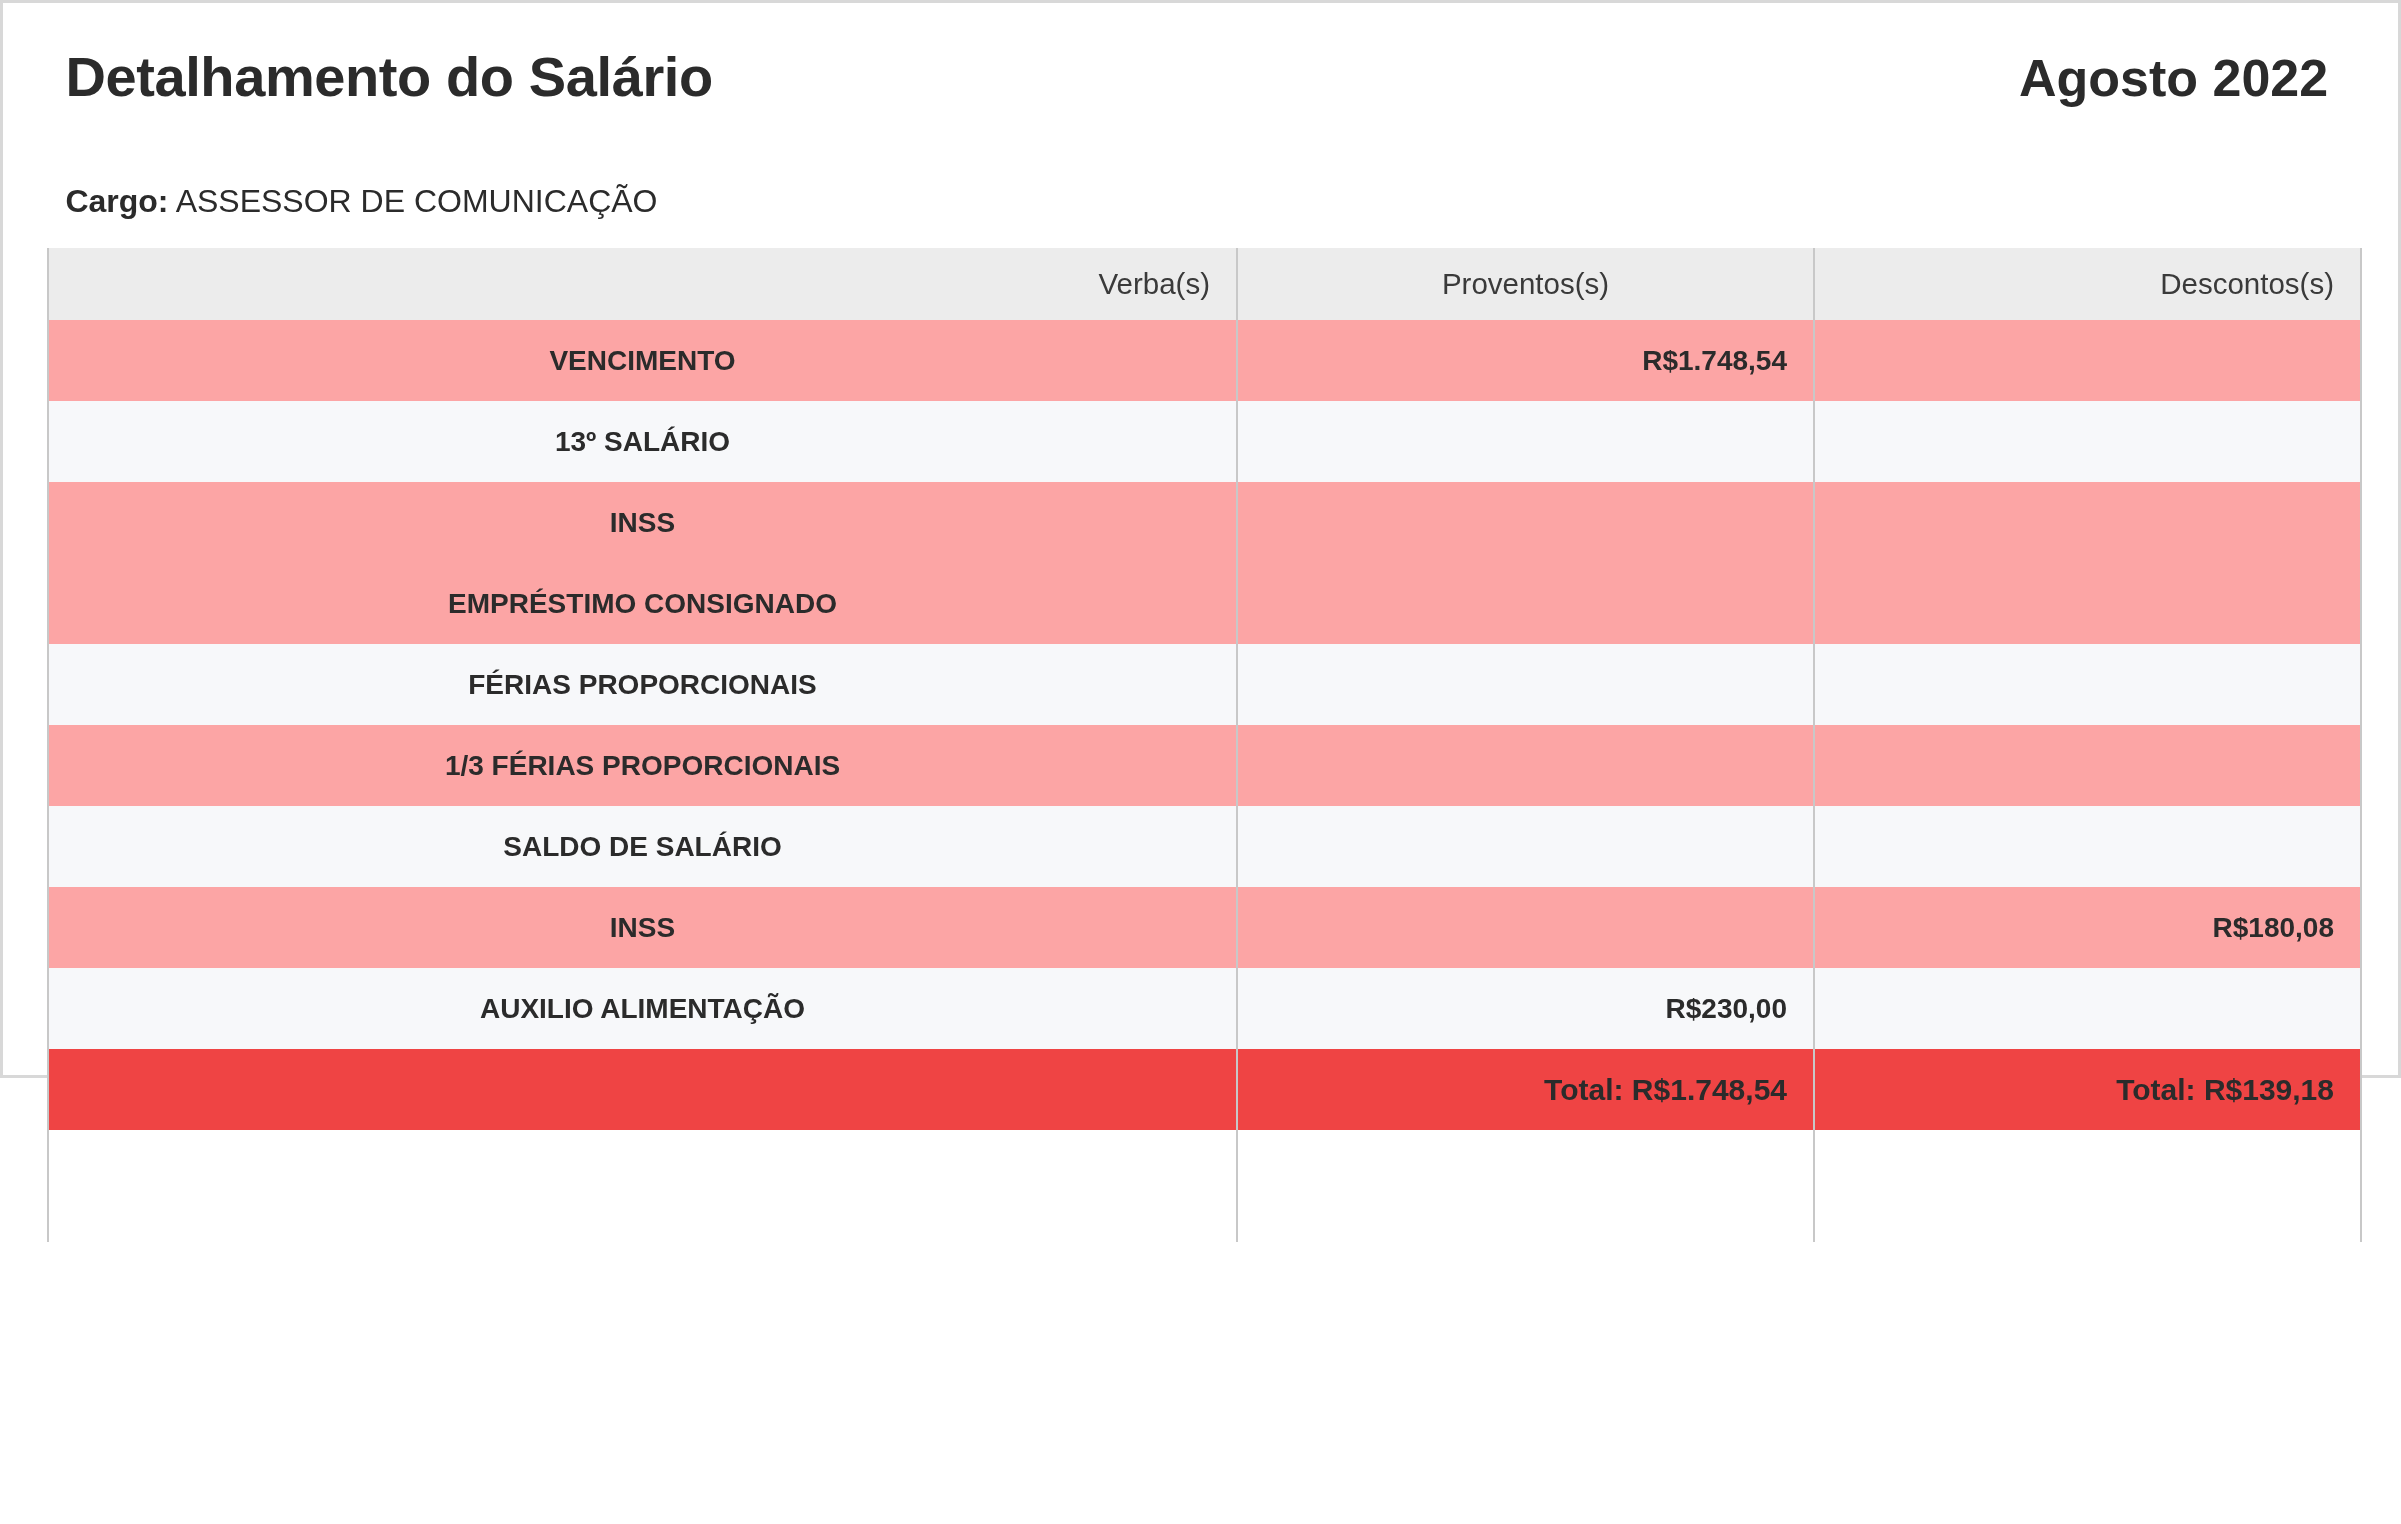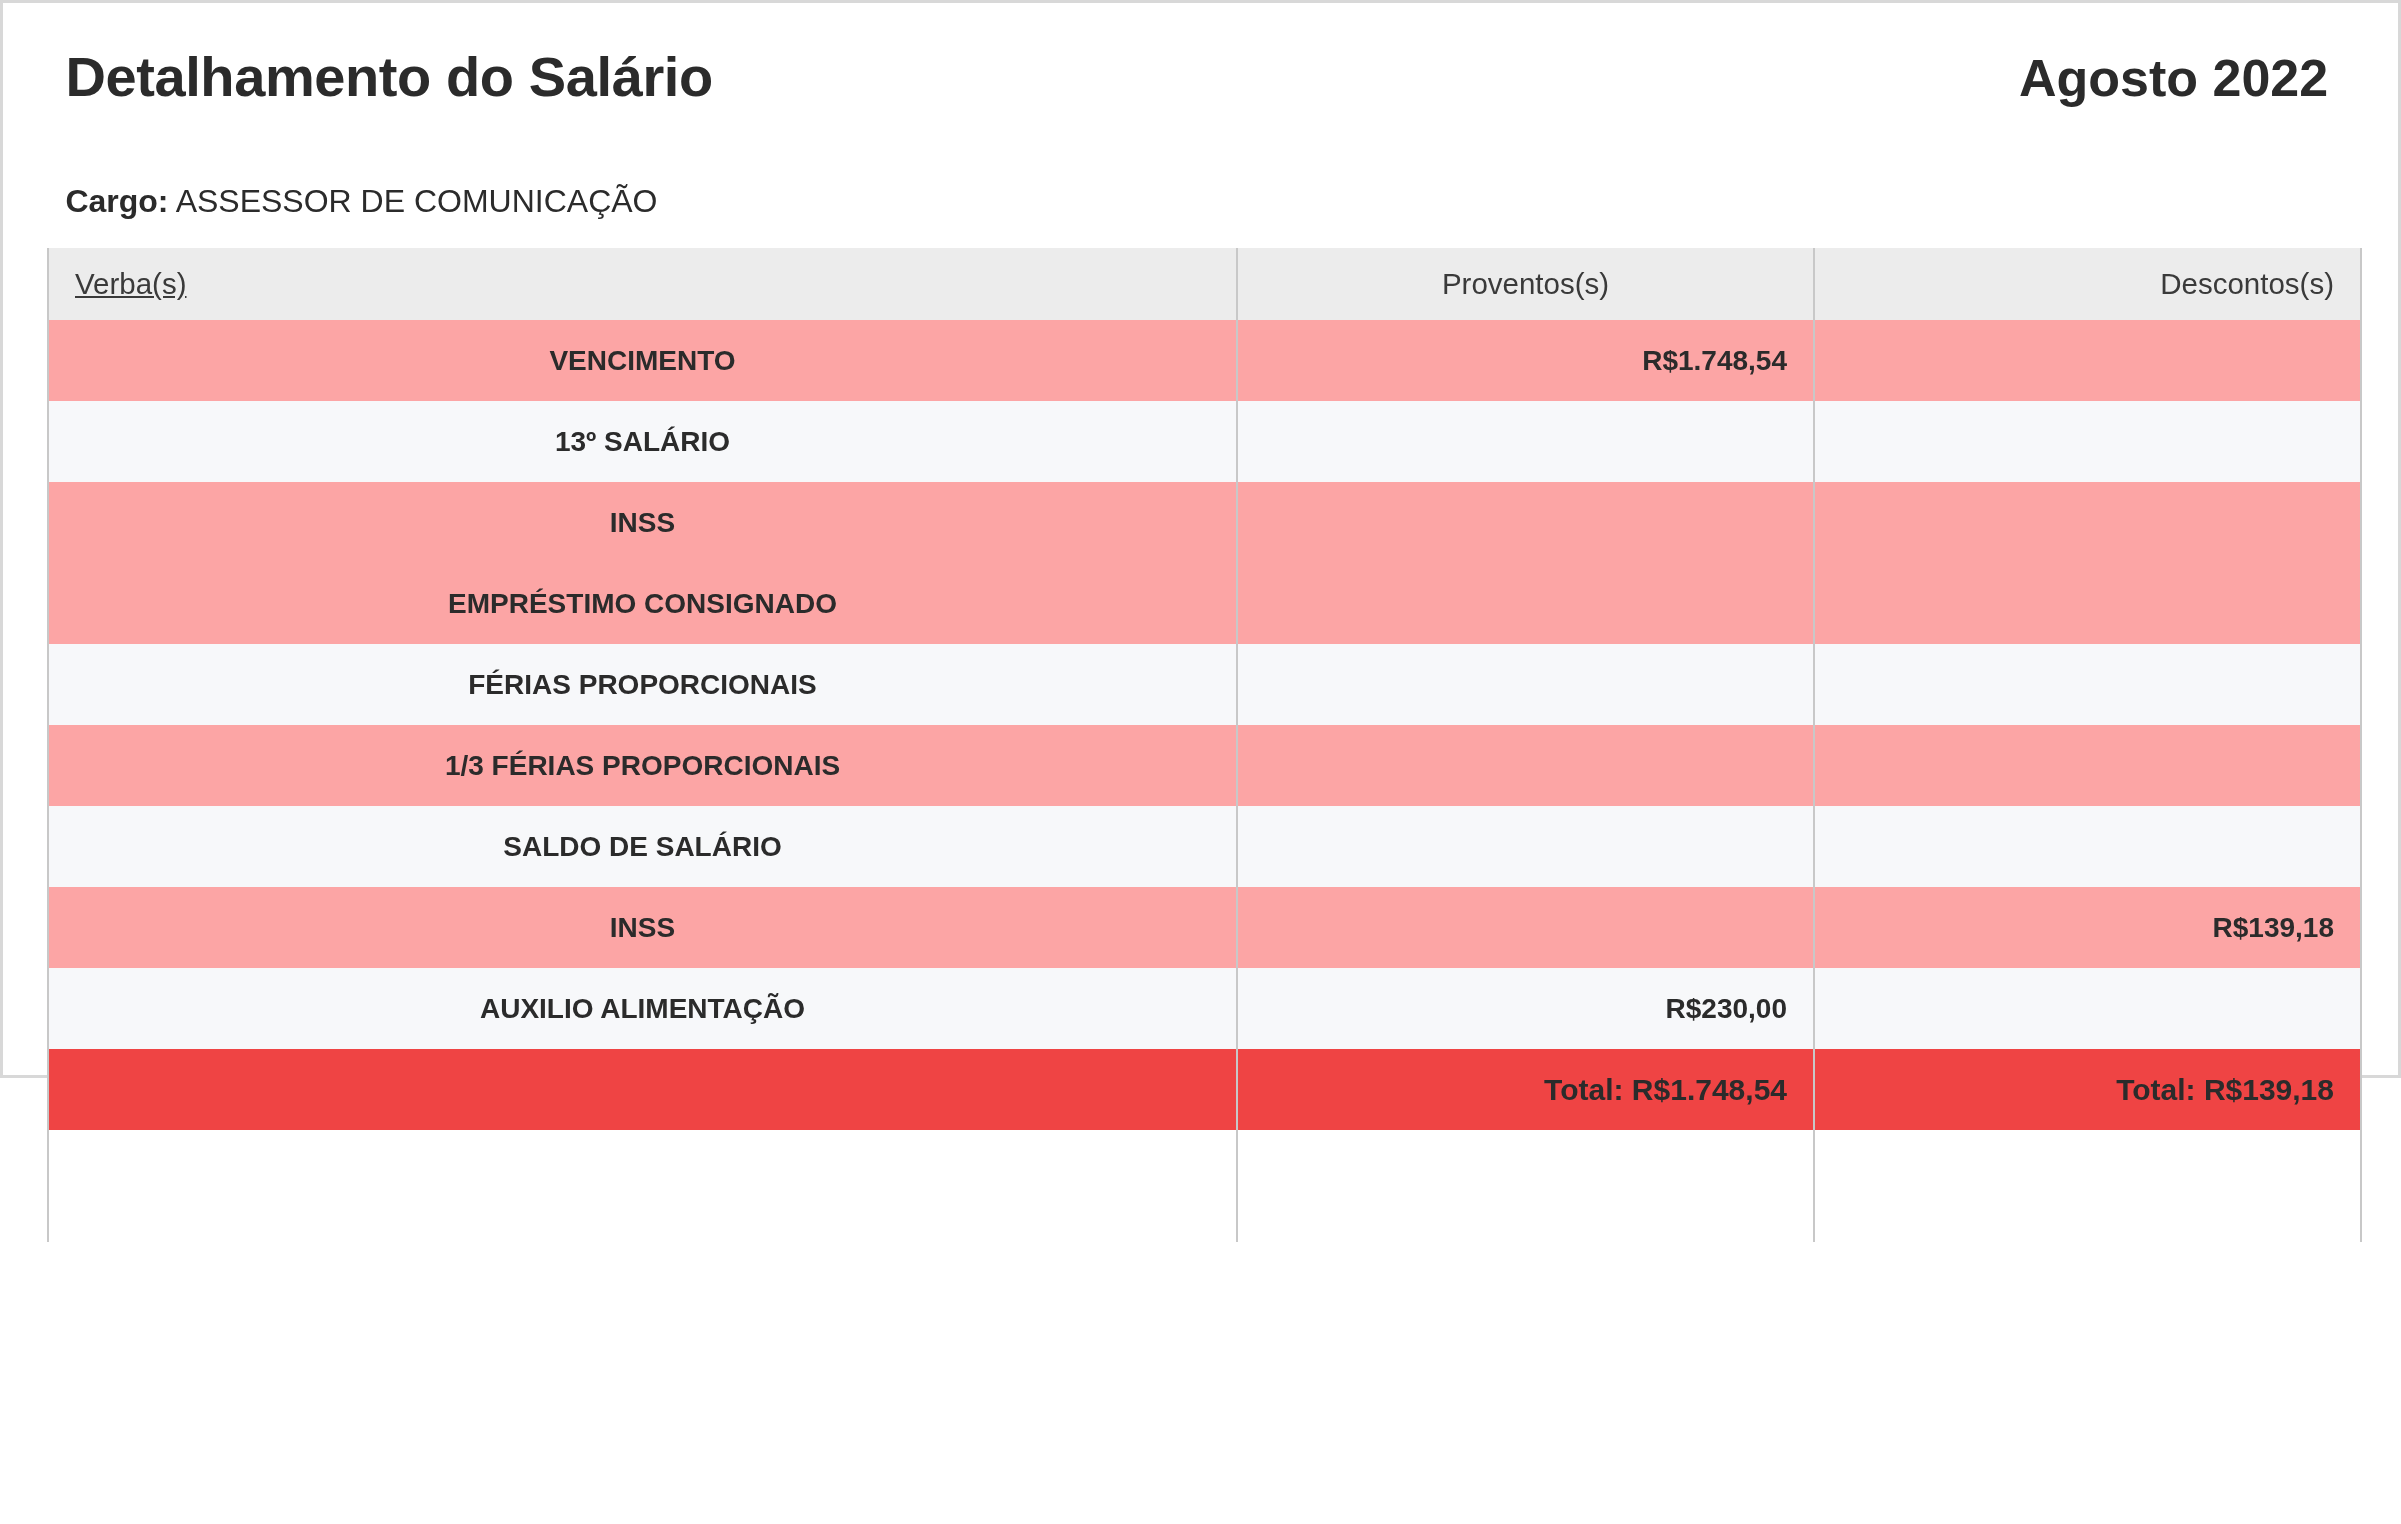--- a/index.html
+++ b/index.html
@@ -71,21 +71,21 @@
 
   table.payroll thead th {
     background: #ececec;
     font-weight: normal;
     font-size: 29.5px;
     color: #3a3a3a;
     padding: 19px 26px;
     border-left: 2.2px solid #c8c8c8;
     border-right: 2.2px solid #c8c8c8;
   }
-  thead th.th-verba { text-align: left; border-left: none; text-decoration: underline; }
+  thead th.th-verba { text-align: right; border-left: none; }
   thead th.th-prov  { text-align: center; }
   thead th.th-desc  { text-align: right; border-right: none; }
 
   table.payroll tbody td {
     font-size: 28px;
     font-weight: bold;
     color: #2b2b2b;
     padding: 19px 26px;
     border-left: 2.2px solid #c8c8c8;
     border-right: 2.2px solid #c8c8c8;
@@ -170,21 +170,21 @@
           <td class="td-desc"></td>
         </tr>
         <tr class="alt">
           <td class="td-verba">SALDO DE SALÁRIO</td>
           <td class="td-prov"></td>
           <td class="td-desc"></td>
         </tr>
         <tr class="plain">
           <td class="td-verba">INSS</td>
           <td class="td-prov"></td>
-          <td class="td-desc">R$139,18</td>
+          <td class="td-desc">R$180,08</td>
         </tr>
         <tr class="alt">
           <td class="td-verba">AUXILIO ALIMENTAÇÃO</td>
           <td class="td-prov">R$230,00</td>
           <td class="td-desc"></td>
         </tr>
         <tr class="totals">
           <td class="td-verba"></td>
           <td class="td-prov">Total: R$1.748,54</td>
           <td class="td-desc">Total: R$139,18</td>

